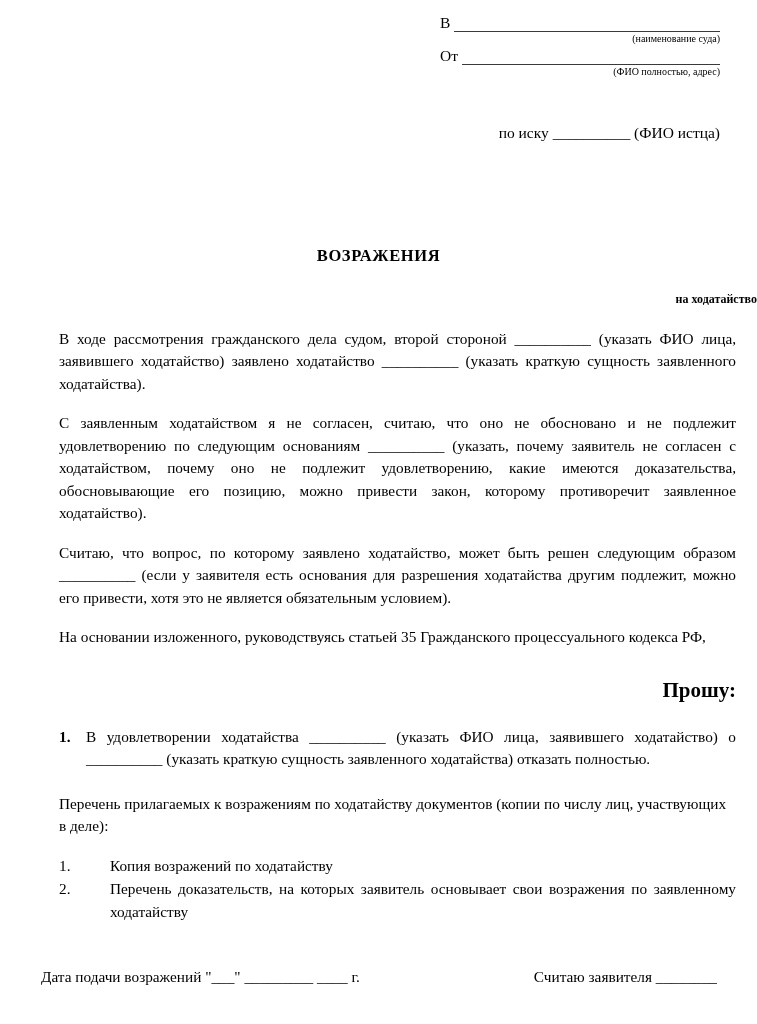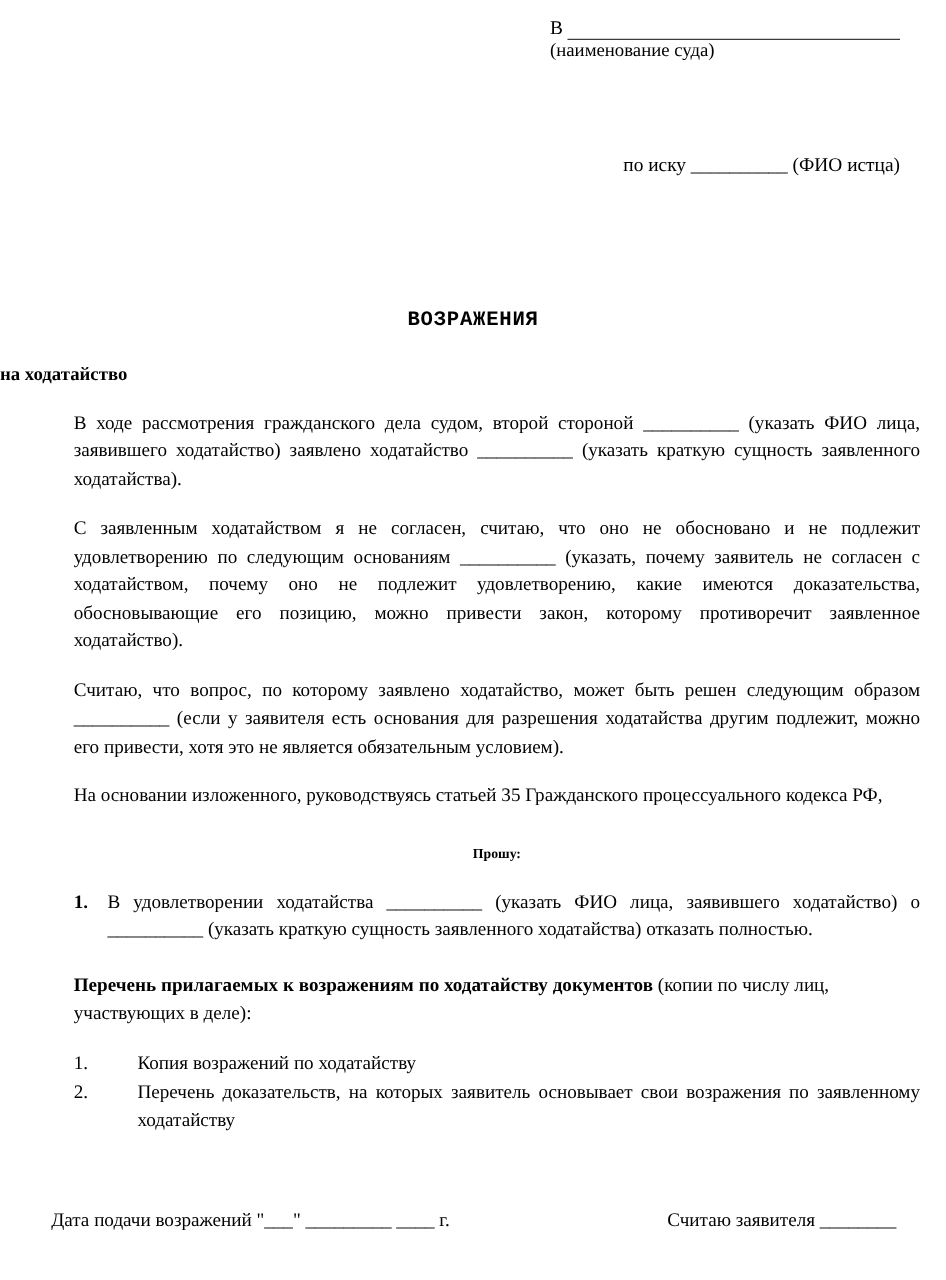--- a/index.html
+++ b/index.html
@@ -38,21 +38,22 @@
   .addr-label {
     flex: 0 0 auto;
     padding-right: 4px;
   }
   .addr-rule {
     flex: 1 1 auto;
     border-bottom: 1.1px solid #3a3a3a;
     height: 0.95em;
   }
   .addr-hint {
-    font-size: 15px;
+    text-align: right;
+    font-size: 10px;
     margin-top: 1px;
     margin-bottom: 2px;
   }
 
   .case-block {
     position: absolute;
     top: 123px;
     left: 430px;
     width: 290px;
     font-size: 15.5px;
@@ -64,52 +65,51 @@
   
   .doc-title {
     position: absolute;
     top: 246px;
     left: 0;
     width: 757px;
     text-align: center;
     font-weight: bold;
     font-size: 16.5px;
     letter-spacing: 0.6px;
-    font-family: Liberation Mono, monospace;
   }
   .doc-subtitle {
     position: absolute;
     top: 292px;
     left: 0;
     width: 757px;
-    text-align: left;
-    font-weight: bold;
-    font-size: 15px;
+    text-align: right;
+    font-weight: bold;
+    font-size: 12px;
   }
 
   
   .body-area {
     position: absolute;
     top: 328px;
     left: 59px;
     width: 677px;
     font-size: 15.3px;
     line-height: 1.47;
   }
   p.para {
     margin: 0 0 17px 0;
     text-align: justify;
     text-justify: inter-word;
   }
   p.para.tight { margin-bottom: 0; }
 
   .ask-heading {
-    text-align: center;
-    font-weight: bold;
-    font-size: 11px;
+    text-align: right;
+    font-weight: bold;
+    font-size: 21px;
     margin: 26px 0 20px 0;
   }
 
   
   .req-item {
     display: flex;
     align-items: flex-start;
     margin: 0 0 22px 0;
   }
   .req-num {
@@ -121,21 +121,21 @@
     flex: 1 1 auto;
     text-align: justify;
     text-justify: inter-word;
   }
 
   
   .attach-head {
     margin: 0 0 17px 0;
     text-align: left;
   }
-  .attach-head b { font-weight: bold; }
+  .attach-head b { font-weight: normal; }
 
   .att-item {
     display: flex;
     align-items: flex-start;
     margin: 0 0 1px 0;
   }
   .att-num {
     flex: 0 0 51px;
     font-size: 15.3px;
   }
@@ -163,20 +163,25 @@
 <body>
 
 <div class="page">
 
   <div class="addressee">
     <div class="addr-row">
       <span class="addr-label">В</span>
       <span class="addr-rule"></span>
     </div>
     <div class="addr-hint">(наименование суда)</div>
+    <div class="addr-row">
+      <span class="addr-label">От</span>
+      <span class="addr-rule"></span>
+    </div>
+    <div class="addr-hint">(ФИО полностью, адрес)</div>
   </div>
 
   <div class="case-block">
     <div>по иску __________ (ФИО истца)</div>
   </div>
 
   <div class="doc-title">ВОЗРАЖЕНИЯ</div>
   <div class="doc-subtitle">на ходатайство</div>
 
   <div class="body-area">

